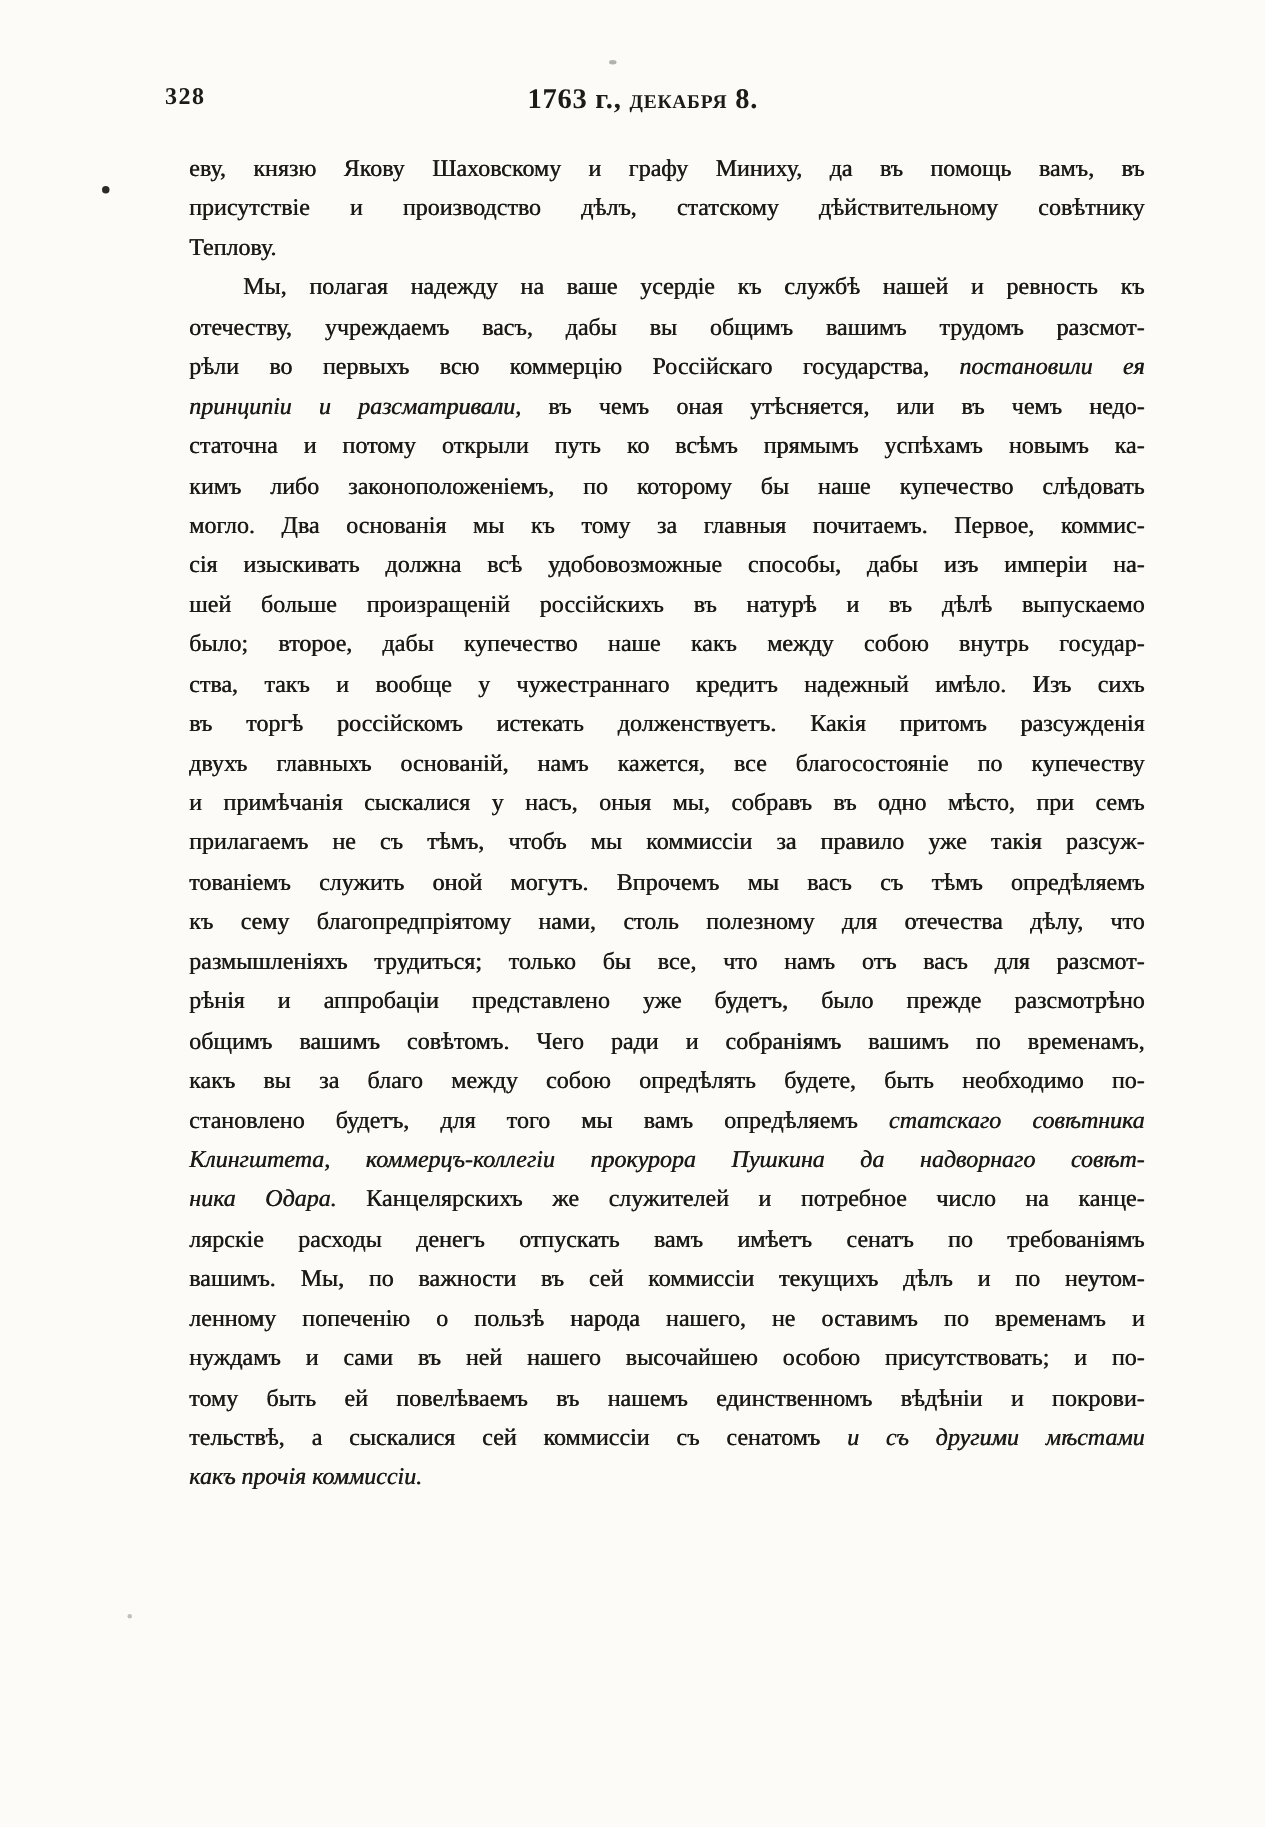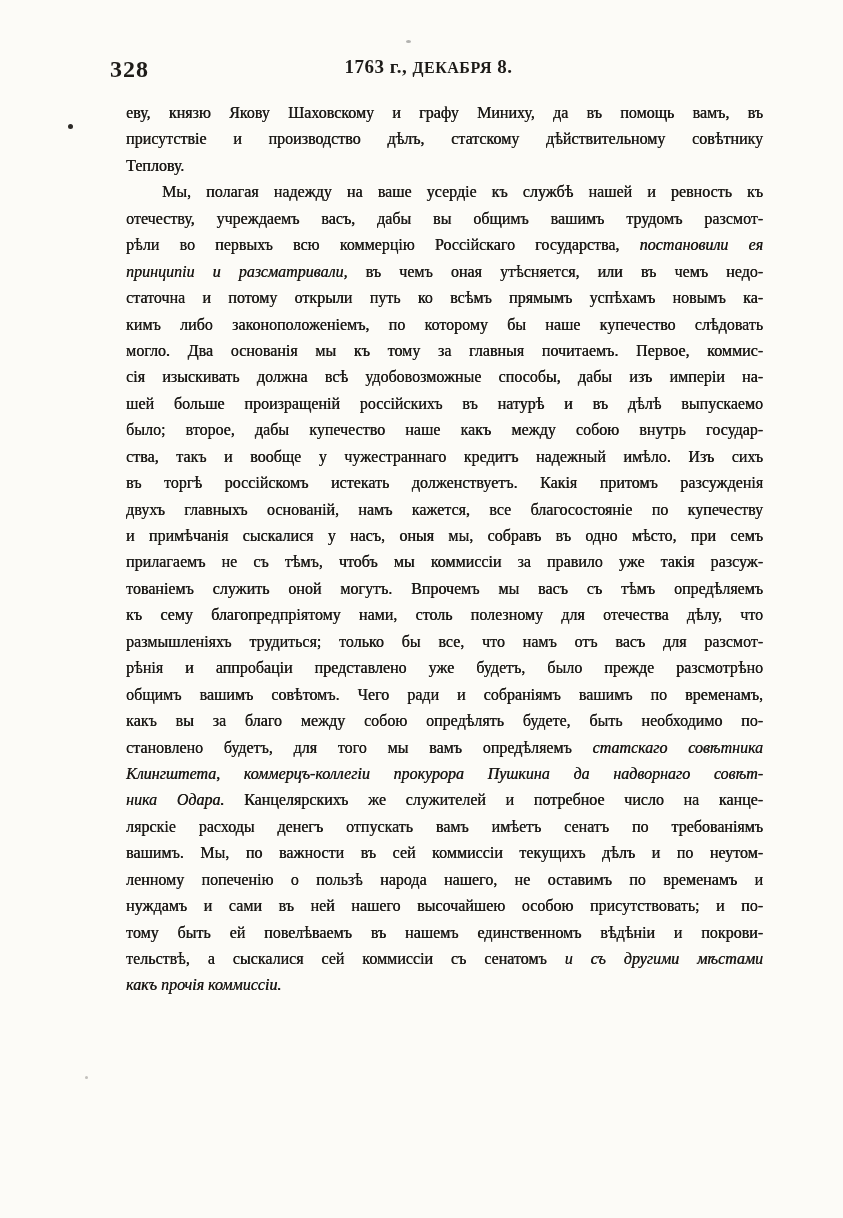--- a/index.html
+++ b/index.html
@@ -23,25 +23,25 @@
   .running-header{
     position:absolute;
     top:56px;left:110px;width:637px;
     font-size:19px;
     font-weight:bold;
     text-align:center;
     letter-spacing:0.5px;
   }
   .page-num{
     position:absolute;left:0;top:0;
-    font-size:24px;font-weight:bold;letter-spacing:1px;
+    font-size:16px;font-weight:bold;letter-spacing:1px;
   }
   .sc{
     text-transform:uppercase;
-    font-size:16px;
+    font-size:13px;
     letter-spacing:0.5px;
   }
   
   .body-text{
     position:absolute;
     top:100px;left:126px;width:637px;
     font-size:16px;
     line-height:26.45px;
     text-shadow:0.35px 0 0 currentColor; 
   }

